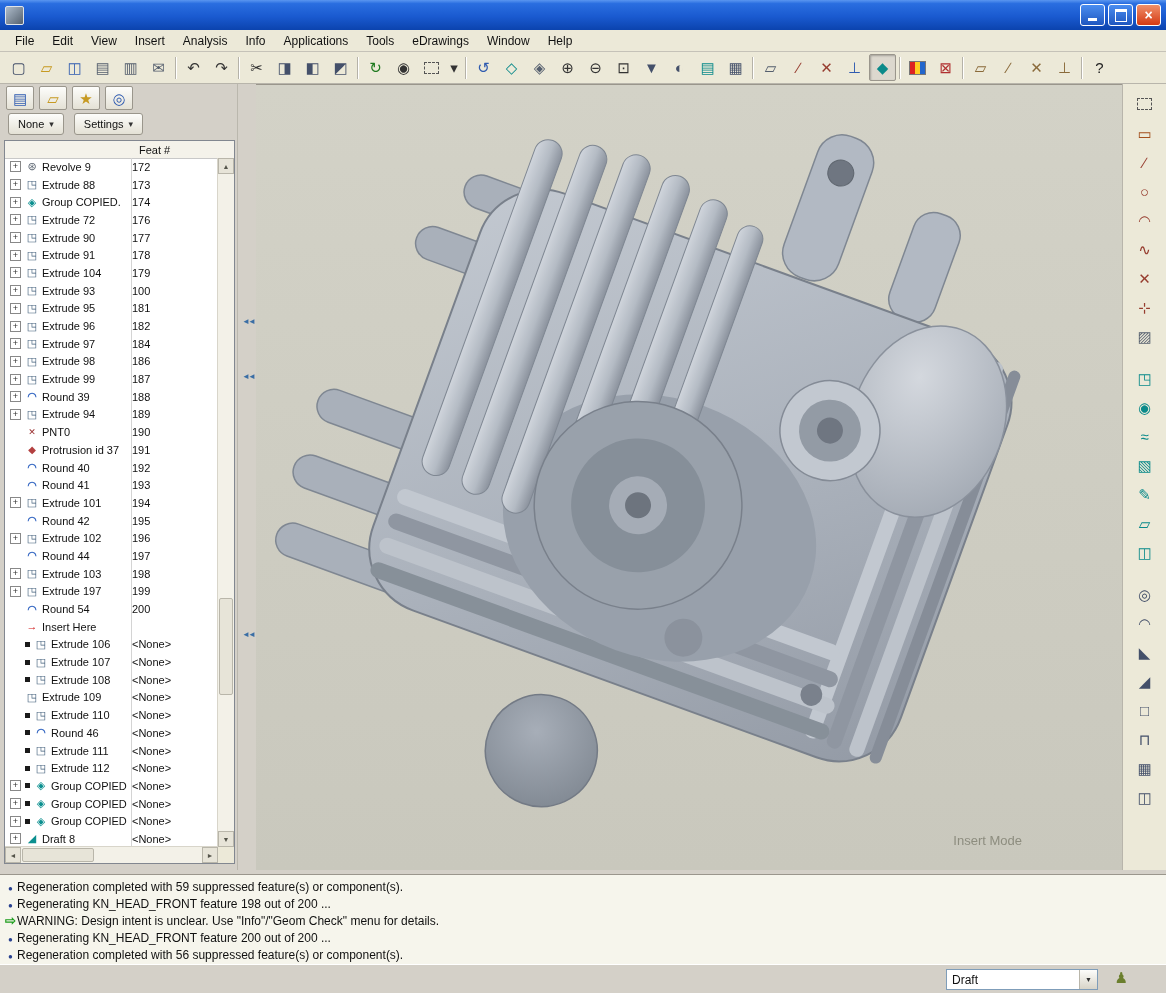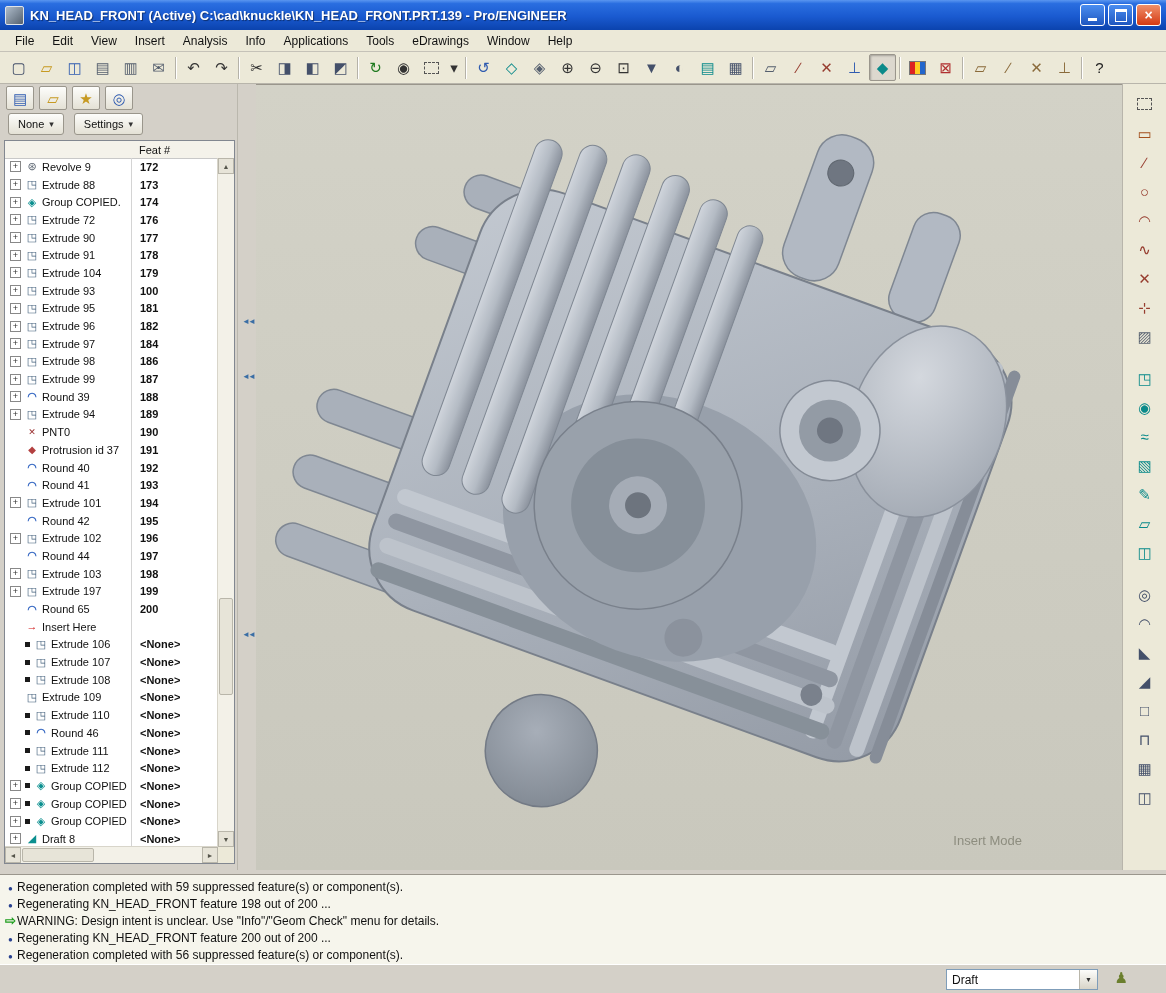--- a/index.html
+++ b/index.html
@@ -56,21 +56,21 @@
   .treebox{position:absolute;left:4px;top:56px;right:2px;bottom:6px;background:#fff;
     border:1px solid #828790;box-sizing:border-box;}
   .tree-header{height:17px;display:flex;background:#f4f2ea;border-bottom:1px solid #c8c8c8;
     font-size:11px;align-items:center;}
   .tree-header .hname{width:126px;}
   .tree-header .hfeat{padding-left:8px;}
   .col-line{position:absolute;top:17px;bottom:16px;left:126px;width:1px;background:#d4d4d4;}
   .tree-rows{position:absolute;top:17px;left:0;right:16px;bottom:16px;overflow:hidden;}
   .tree-row{display:flex;height:17.7px;align-items:center;font-size:11px;white-space:nowrap;}
   .cell-name{width:126px;display:flex;align-items:center;overflow:hidden;padding-left:5px;box-sizing:border-box;flex:none;text-align:right;}
-  .cell-feat{flex:1;padding-left:9px;overflow:hidden;font-weight:bold;}
+  .cell-feat{flex:1;padding-left:1px;overflow:hidden;}
   .expbox{width:11px;height:11px;box-sizing:border-box;border:1px solid #888;background:#fff;flex:none;
     font-size:9px;line-height:8px;text-align:center;color:#333;margin-right:3px;}
   .expbox::before{content:"+";}
   .supp{display:none;width:5px;height:5px;background:#1a1a1a;flex:none;margin:0 3px 0 1px;}
   .tree-row.suppressed .supp{display:block;}
   .ficon{width:14px;height:13px;display:inline-flex;align-items:center;justify-content:center;
     font-size:11px;line-height:1;margin:0 3px 0 1px;flex:none;}
   .fi-revolve::before{content:"\229b";color:#5a6470;}
   .fi-extrude::before{content:"\25f3";color:#46627e;}
   .fi-group::before{content:"\25c8";color:#0b8f8f;}
@@ -136,21 +136,20 @@
   .status-person{position:absolute;right:38px;top:5px;font-size:15px;line-height:1;}
   .status-person::before{content:"\265f";color:#6b7f2e;}
 </style>
 </head>
 <body>
 
 <div class="app">
 
   <div class="titlebar">
     <span class="app-icon"></span>
-    <span class="title-text">KN_HEAD_FRONT (Active) C:\cad\knuckle\KN_HEAD_FRONT.PRT.139 - Pro/ENGINEER</span>
     <div class="winbtns">
       <span class="wbtn minmax">
           <span class="min-bar"></span>
         </span>
       <span class="wbtn minmax">
           <span class="max-box"></span>
         </span>
       <span class="wbtn close"></span>
     </div>
   </div>
@@ -563,21 +562,21 @@
             <span class="ficon fi-extrude"></span>
             <span class="flabel">Extrude 197</span>
           </span>
           <span class="cell-feat">199</span>
         </div>
           <div class="tree-row">
           <span class="cell-name">
             <span class="expbox" style="visibility: hidden;"></span>
 
             <span class="ficon fi-round"></span>
-            <span class="flabel">Round 65</span>
+            <span class="flabel">Round 54</span>
           </span>
           <span class="cell-feat">200</span>
         </div>
           <div class="tree-row">
           <span class="cell-name">
             <span class="expbox" style="visibility: hidden;"></span>
 
             <span class="ficon fi-insert"></span>
             <span class="flabel">Insert Here</span>
           </span>

